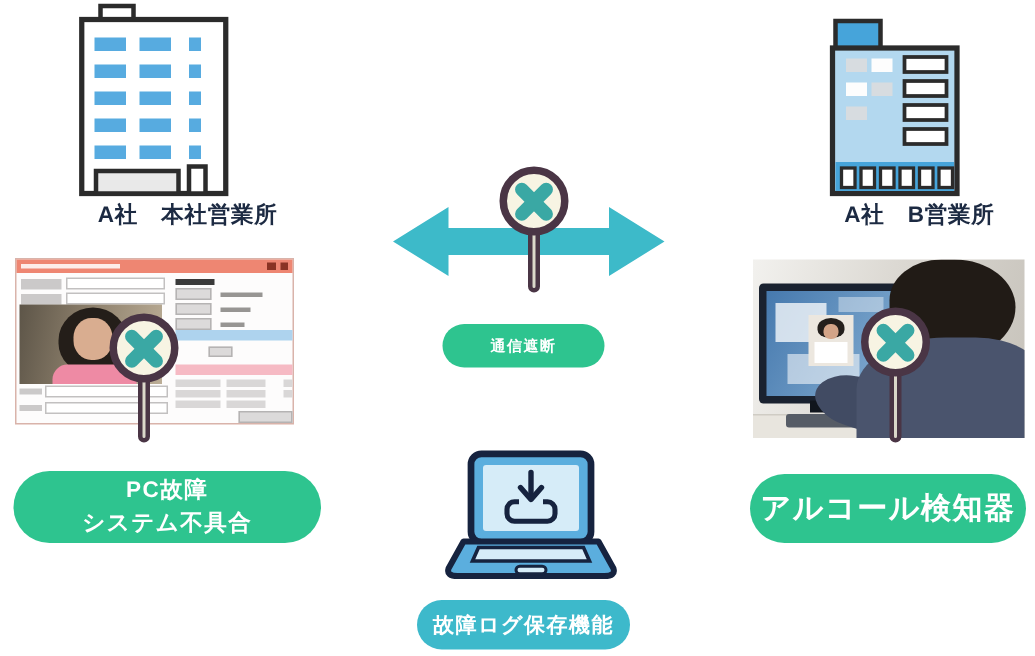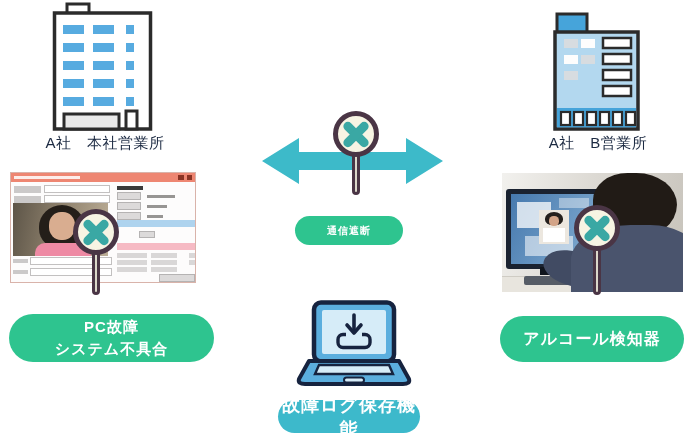--- a/index.html
+++ b/index.html
@@ -5,21 +5,21 @@
   :root{
     --arrow-teal:#3dbac9; --pill-green:#2ec48f; --pill-cyan:#3db9cb;
     --sign-face:#f7f4e3; --sign-outline:#4a3545; --sign-cross:#3aa8a4;
     --win-blue:#57abe0; --branch-fill:#b3d8ef; --branch-accent:#46a4da;
     --titlebar:#ee8672; --label:#1c2a42;
   }
   *{box-sizing:border-box}
   body{margin:0;background:#fff;font-family:"Liberation Sans","DejaVu Sans",sans-serif}
   .stage{position:relative;width:690px;height:437px;background:#fff;overflow:hidden}
 
-  .caption{position:absolute;font-size:15px;font-weight:normal;color:var(--label);text-align:center;letter-spacing:.5px}
+  .caption{position:absolute;font-size:15px;font-weight:bold;color:var(--label);text-align:right;letter-spacing:.5px}
   .cap-left{left:25px;top:134px;width:160px}
   .cap-right{left:533px;top:134px;width:130px}
 
   .bldg{position:absolute}
   .bldg-a{left:50px;top:1px;width:105px;height:132px}
   .bldg-b{left:551px;top:12px;width:90px;height:120px}
 
   .arrow{position:absolute;left:260px;top:136px;width:185px;height:50px;z-index:2}
 
   
@@ -28,22 +28,22 @@
   .sign .xbar{position:absolute;left:50%;top:50%;width:32px;height:9px;margin:-4.5px 0 0 -16px;background:var(--sign-cross);border-radius:5px}
   .sign .x1{transform:rotate(45deg)} .sign .x2{transform:rotate(-45deg)}
   .sign .stick{position:relative;z-index:1;width:8px;margin:-6px auto 0;background:#dbd8ca;border:3px solid var(--sign-outline);border-radius:2px 2px 5px 5px}
   .sign-center{left:328px;top:111px}.sign-center .stick{height:44px}
   .sign-left{left:68px;top:209px}.sign-left .stick{height:46px}
   .sign-right{left:569px;top:205px}.sign-right .stick{height:50px}
 
   .pill{position:absolute;z-index:4;display:flex;flex-direction:column;align-items:center;justify-content:center;background:var(--pill-green);color:#fff;font-weight:bold;border-radius:999px;text-align:center;letter-spacing:1px}
   .pill-comm{left:295px;top:216px;width:108px;height:29px;font-size:10px}
   .pill-pc{left:9px;top:314px;width:205px;height:48px;font-size:15px;line-height:1.45}
-  .pill-det{left:500px;top:316px;width:184px;height:46px;font-size:16px;line-height:1.5}
-  .pill-log{left:278px;top:400px;width:142px;height:33px;font-size:18px;background:var(--pill-cyan)}
+  .pill-det{left:500px;top:316px;width:184px;height:46px;font-size:20px;line-height:1.5}
+  .pill-log{left:278px;top:400px;width:142px;height:33px;font-size:14px;background:var(--pill-cyan)}
 
   
   .appshot{position:absolute;left:10px;top:172px;width:186px;height:111px;background:#fdfcfc;border:1px solid #d9b3aa;z-index:1}
   .titlebar{position:relative;height:9px;background:var(--titlebar)}
   .titlebar .t-text{position:absolute;left:3px;top:3px;width:66px;height:3px;background:rgba(255,255,255,.85)}
   .titlebar .t-ctrl{position:absolute;right:3px;top:2px;width:14px;height:5px;display:flex;gap:3px}
   .titlebar .t-ctrl i{flex:1;background:#8a3324}
   .ph-bar{position:absolute;background:#cbc9c9}
   .ph-field{position:absolute;background:#fff;border:1px solid #c2c0c0}
   .ph-text{position:absolute;background:#979593}

